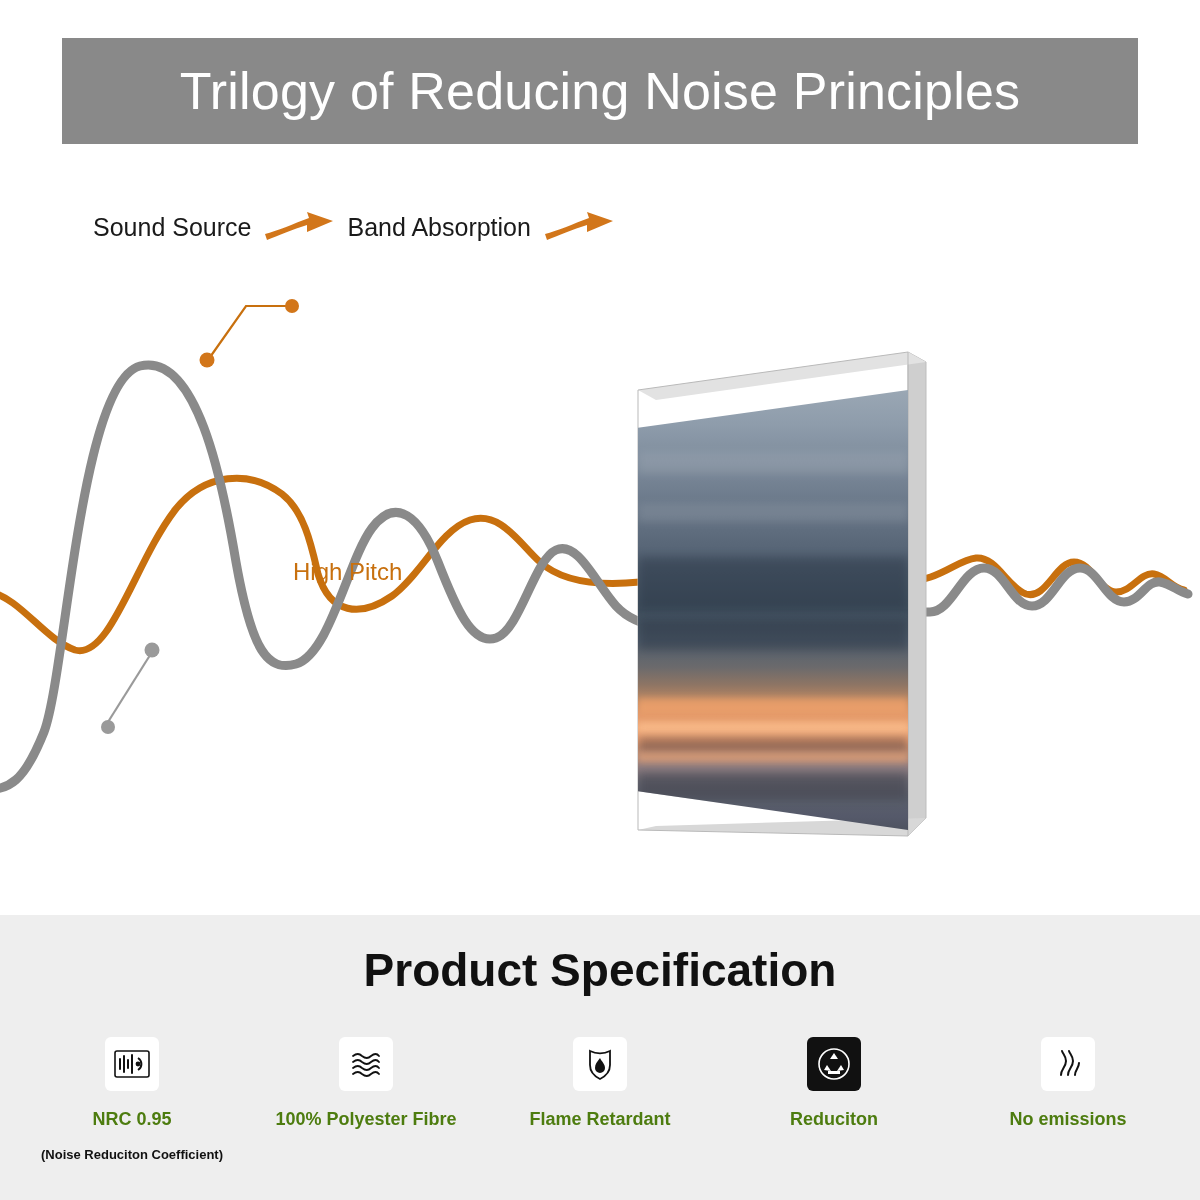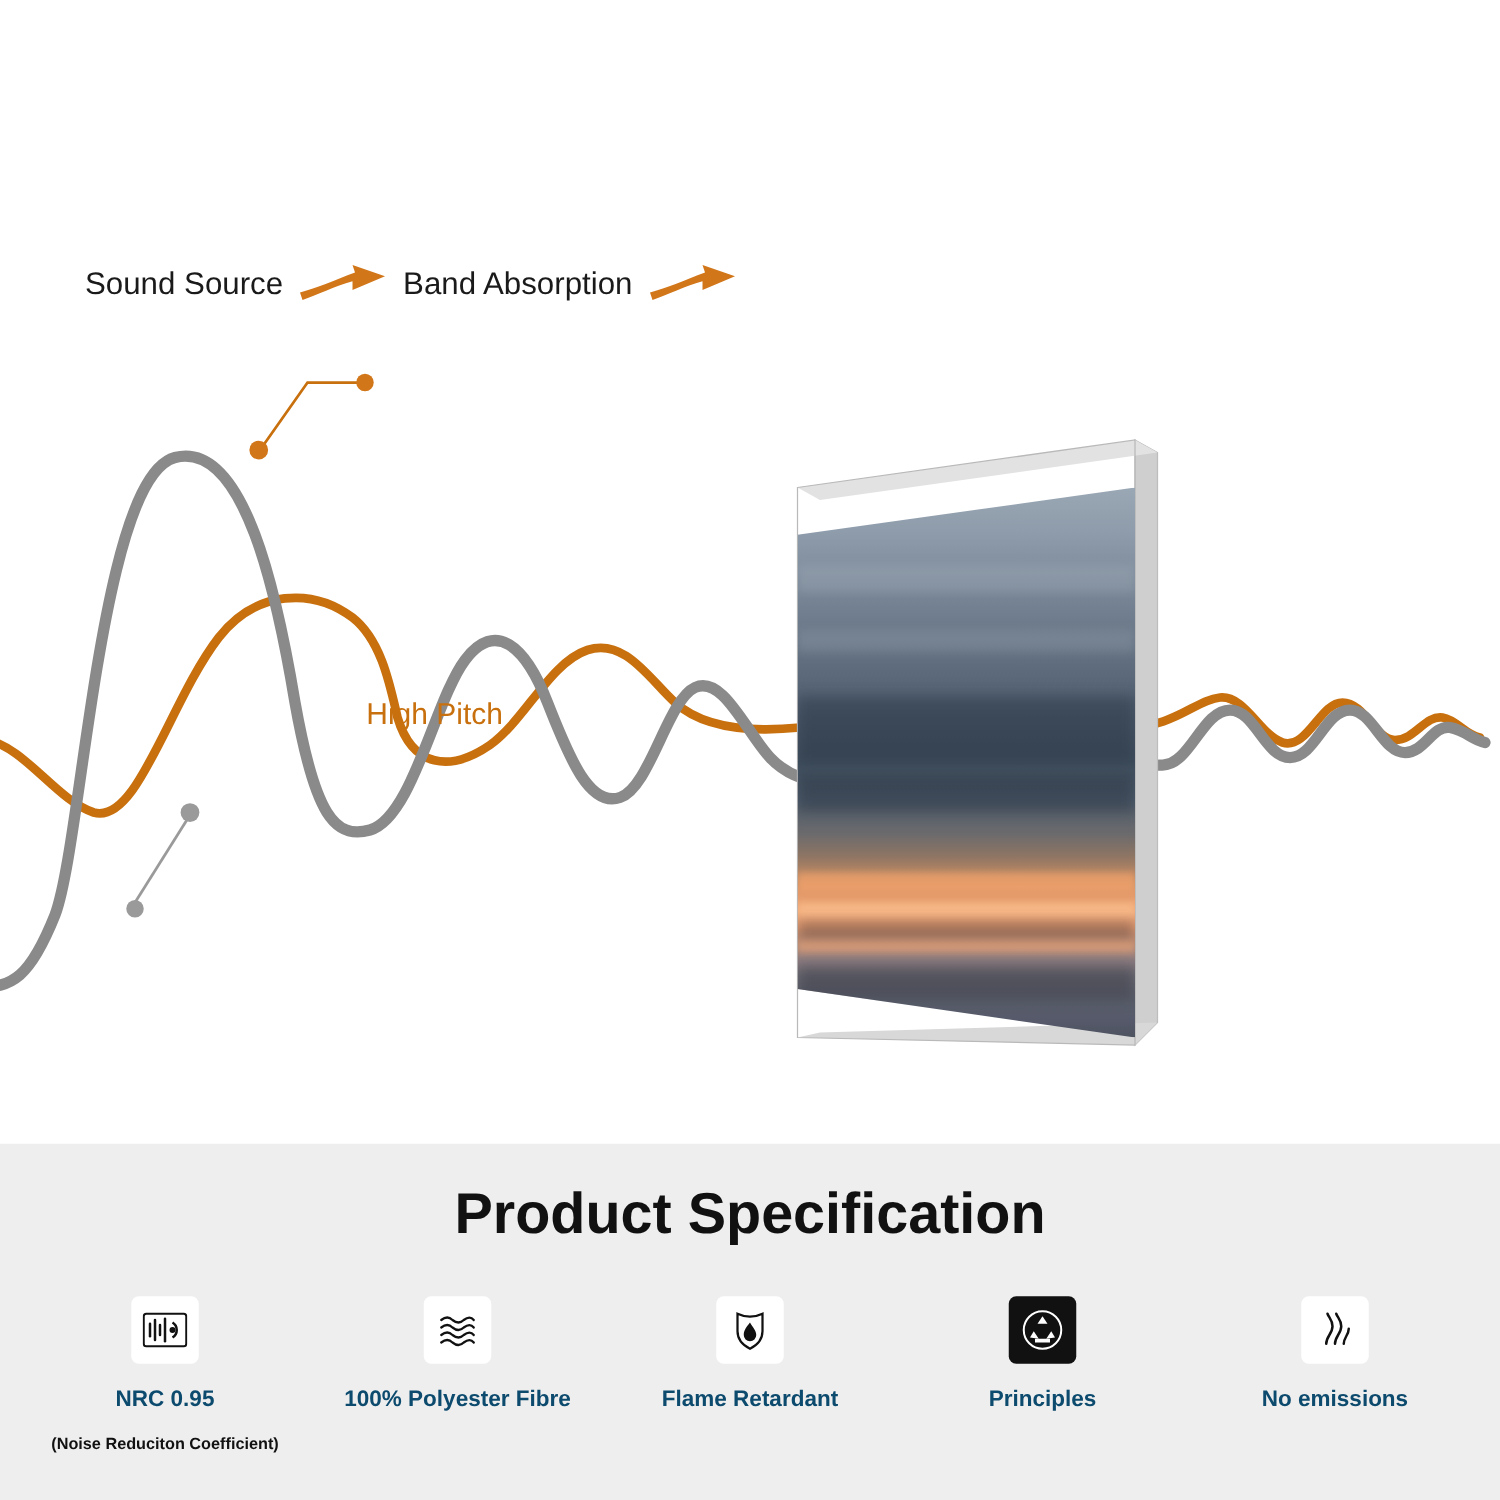--- a/index.html
+++ b/index.html
@@ -30,21 +30,21 @@
     letter-spacing: 0.2px;
     white-space: nowrap;
   }
 
   
   .flow-row {
     position: absolute;
     left: 0; top: 205px;
     width: 1200px; height: 44px;
     display: flex; align-items: center;
-    padding-left: 68px;
+    padding-left: 93px;
   }
   .flow-label {
     font-size: 25px;
     color: #1a1a1a;
     white-space: nowrap;
   }
   .flow-arrow {
     width: 72px; height: 34px;
     margin: 0 12px;
     position: relative;
@@ -164,37 +164,40 @@
   .spec-icon {
     width: 54px; height: 54px;
     background: #ffffff;
     border-radius: 6px;
     display: flex; align-items: center; justify-content: center;
     margin-bottom: 18px;
   }
   .spec-icon.dark { background: #111111; }
   .spec-label {
     font-size: 18px;
-    color: #0c4a6e;
+    color: #4d7c0f;
     text-align: right;
     white-space: nowrap;
   }
   .spec-sub {
     font-size: 13px;
     color: #111111;
     text-align: right;
     margin-top: 17px;
     white-space: nowrap;
   }
 </style>
 </head>
 <body>
 
 <div id="page">
 
+  <div class="title-banner">
+    <div class="title-text">Trilogy of Reducing Noise Principles</div>
+  </div>
 
   <div class="flow-row">
     <div class="flow-label">Sound Source</div>
 
     <div class="flow-arrow">
       <svg width="72" height="34" viewBox="0 0 72 34">
         <path d="M2 24 C14 21, 30 14, 46 8 L44 2 L70 11 L44 22 L44 15 C30 19, 15 26, 4 30 Z" fill="#D2761A"></path>
       </svg>
     </div>
 
@@ -346,21 +349,21 @@
           <svg width="34" height="34" viewBox="0 0 34 34">
             <circle cx="17" cy="17" r="15" fill="none" stroke="#ffffff" stroke-width="1.6"></circle>
             <g fill="#ffffff">
               <path d="M17 6 l4 6 h-8 z"></path>
               <path d="M27 23 l-7 1 4 -6 z"></path>
               <path d="M7 23 l7 1 -4 -6 z"></path>
               <path d="M11 24 h12 v3 h-12 z"></path>
             </g>
           </svg>
         </div>
-        <div class="spec-label">Principles</div>
+        <div class="spec-label">Reduciton</div>
       </div>
 
 
       <div class="spec-item">
         <div class="spec-icon">
           <svg width="32" height="34" viewBox="0 0 32 34">
             <g fill="none" stroke="#111" stroke-width="2" stroke-linecap="round">
               <path d="M9 28 C9 22, 14 20, 14 14 C14 9, 11 7, 10 4"></path>
               <path d="M16 28 C16 22, 21 20, 21 14 C21 9, 18 7, 17 4"></path>
               <path d="M23 28 C23 23, 27 21, 27 16"></path>

